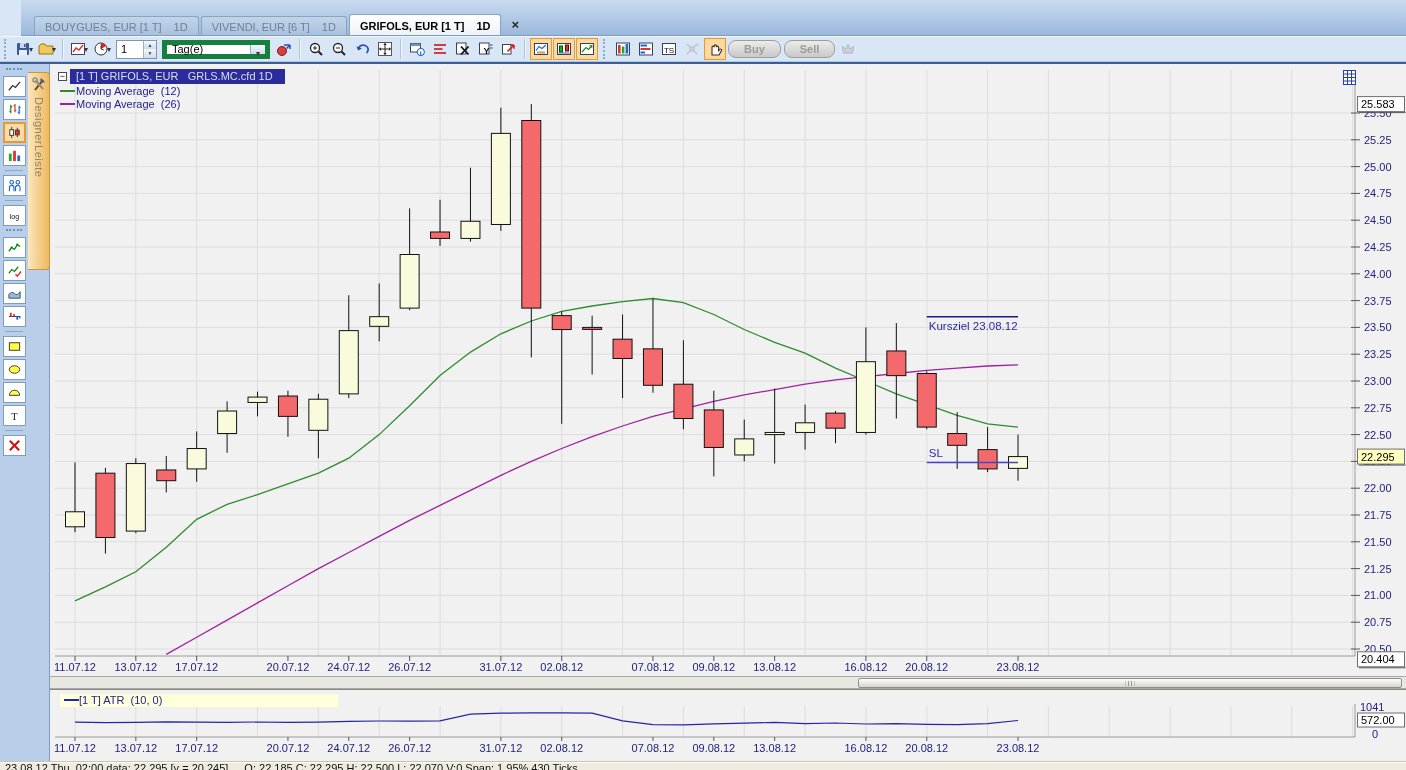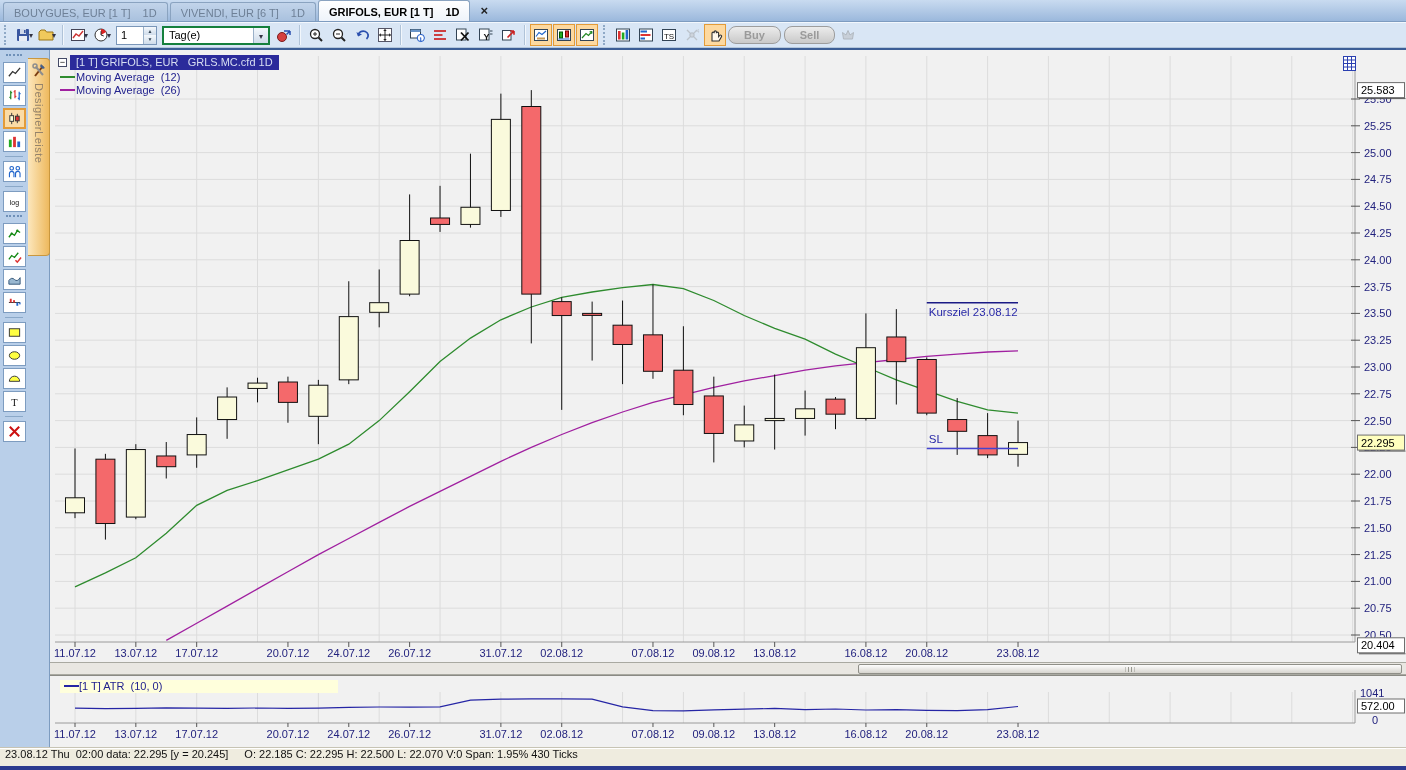--- a/index.html
+++ b/index.html
@@ -1,20 +1,20 @@
 <!DOCTYPE html>
 <html><head>
 <meta charset="utf-8">
 <style>
   * { box-sizing: border-box; margin:0; padding:0; }
   body { font-family:"Liberation Sans", sans-serif; background:#888; }
   .window { width:1406px; height:770px; position:relative; background:#d9e6f5; overflow:hidden; }
 
   
-  .tabbar { height:22px; background:linear-gradient(#c9dbf0,#9bb8dc); display:flex; align-items:flex-end; padding-left:3px; border-bottom:1px solid #7e9cc0;}
+  .tabbar { height:36px; background:linear-gradient(#c9dbf0,#9bb8dc); display:flex; align-items:flex-end; padding-left:13px; border-bottom:1px solid #7e9cc0;margin-left:21px;}
   .tab { height:19px; padding:2px 10px 0 10px; font-size:11px; color:#6e8097; display:flex; align-items:center;
          border:1px solid #8aa3c0; border-bottom:none; border-radius:3px 3px 0 0;
          background:linear-gradient(#c2d4ea,#a9c1de); margin-right:2px; white-space:nowrap;}
   .tab .tf { margin-left:12px; }
   .tab.active { background:linear-gradient(#ffffff,#eef3fa); color:#000; font-weight:bold; height:21px; }
   .tab-close { margin:0 4px 4px 8px; font-weight:bold; font-size:13px; color:#222; line-height:12px; }
 
   
   .toolbar { height:26px; display:flex; align-items:center; gap:1px; padding:0 3px; background:#d9e6f5;
              border-top:1px solid #f2f7fd; border-bottom:1px solid #b3c6db; }
@@ -23,21 +23,21 @@
   .tbtn.active { background:#fdd9a0; border:1px solid #e39b38; }
   .tbtn.disabled { opacity:.45; }
   .drop { font-size:8px; color:#334; margin-left:-2px; }
   .tsep { width:2px; height:20px; border-left:1px solid #b0c3d8; border-right:1px solid #f2f7fc; margin:0 3px; flex:none;}
   .tgrip { width:4px; height:20px; border-left:2px dotted #8fa9c6; margin:0 4px 0 1px; flex:none;}
   .tdotgrip { width:4px; height:20px; border-left:2px dotted #8fa9c6; margin:0 4px; flex:none;}
   .tinputwrap { display:flex; height:19px; border:1px solid #7a96b8; background:#fff; margin:0 2px; flex:none;}
   .tinput { width:26px; border:none; outline:none; font-size:11px; padding-left:4px; font-family:"Liberation Sans",sans-serif;}
   .spincol { width:13px; display:flex; flex-direction:column; border-left:1px solid #9ab0c8;}
   .spincol span { flex:1; font-size:5px; line-height:8px; text-align:center; color:#345; background:linear-gradient(#f4f8fc,#cfdcea);}
-  .tselect { display:flex; width:108px; height:19px; border:2px solid #15803d; background:#fff; margin:0 2px; align-items:center; flex:none;}
+  .tselect { display:flex; width:108px; height:19px; border:5px solid #15803d; background:#fff; margin:0 2px; align-items:center; flex:none;}
   .tselect .txt { flex:1; font-size:11px; padding-left:5px; }
   .tselect .sarrow { width:15px; text-align:center; font-size:8px; color:#334; background:linear-gradient(#f4f8fc,#cfdcea); border-left:1px solid #9ab0c8; height:100%; line-height:17px;}
   .tbuy { padding:2px 15px; font-size:11px; font-weight:bold; color:#9a9a9a; background:linear-gradient(#ececec,#c9c9c9);
           border:1px solid #9d9d9d; border-radius:8px; margin:16px 1px; flex:none;}
 
   
   .main { display:flex; height:699px; border-top:2px solid #3c5e96; background:#b9cfe9; }
   .side { width:28px; display:flex; flex-direction:column; align-items:center; padding-top:3px; gap:2px; background:#b9cfe9; flex:none;}
   .sbtn { width:23px; height:21px; background:#fff; border:1px solid #7d9cc0; display:flex; align-items:center; justify-content:center; flex:none;}
   .sbtn svg { width:15px; height:15px; }
@@ -52,21 +52,21 @@
   .designer svg { width:16px; height:16px; }
   .dlabel { writing-mode:vertical-rl; font-size:11px; color:#95836a; margin-top:5px; letter-spacing:.5px; }
 
   .chartcol { flex:1; display:flex; flex-direction:column; background:#f1f1f1; overflow:hidden; }
   #main-chart-wrap { position:relative; height:612px; }
   #main-svg { display:block; }
 
   .legend { position:absolute; left:8px; top:5px; font-size:11px; color:#23238f; }
   .legend-row1 { display:flex; align-items:center; }
   .minusbox { width:9px; height:9px; border:1px solid #444a66; background:#fff; font-size:9px; line-height:7px; text-align:center; color:#000; margin-right:3px; flex:none;}
-  .legend-title { background:#2b2b9b; color:#d7def2; padding:1px 6px 2px 6px; white-space:pre; }
+  .legend-title { background:#2b2b9b; color:#d7def2; padding:1px 12px 2px 6px; white-space:pre; }
   .legend-ma { display:flex; align-items:center; gap:1px; margin-top:1px; padding-left:2px; white-space:pre;}
   .dash { width:15px; height:0; border-top:2px solid #333; flex:none;}
 
   .corner-icon { position:absolute; left:1293px; top:6px; }
 
   .hscroll { height:13px; background:#e9e7e2; border-top:1px solid #a9a9a1; border-bottom:1px solid #a9a9a1; position:relative; }
   .hthumb { position:absolute; left:808px; top:1px; width:544px; height:10px; background:linear-gradient(#fdfdfd,#d7d5cf);
             border:1px solid #8f8f88; border-radius:2px; }
   .hgrip { position:absolute; left:50%; top:2px; transform:translateX(-50%); width:9px; height:5px;
            background:repeating-linear-gradient(90deg,#98988f 0 1px,transparent 1px 3px); }

